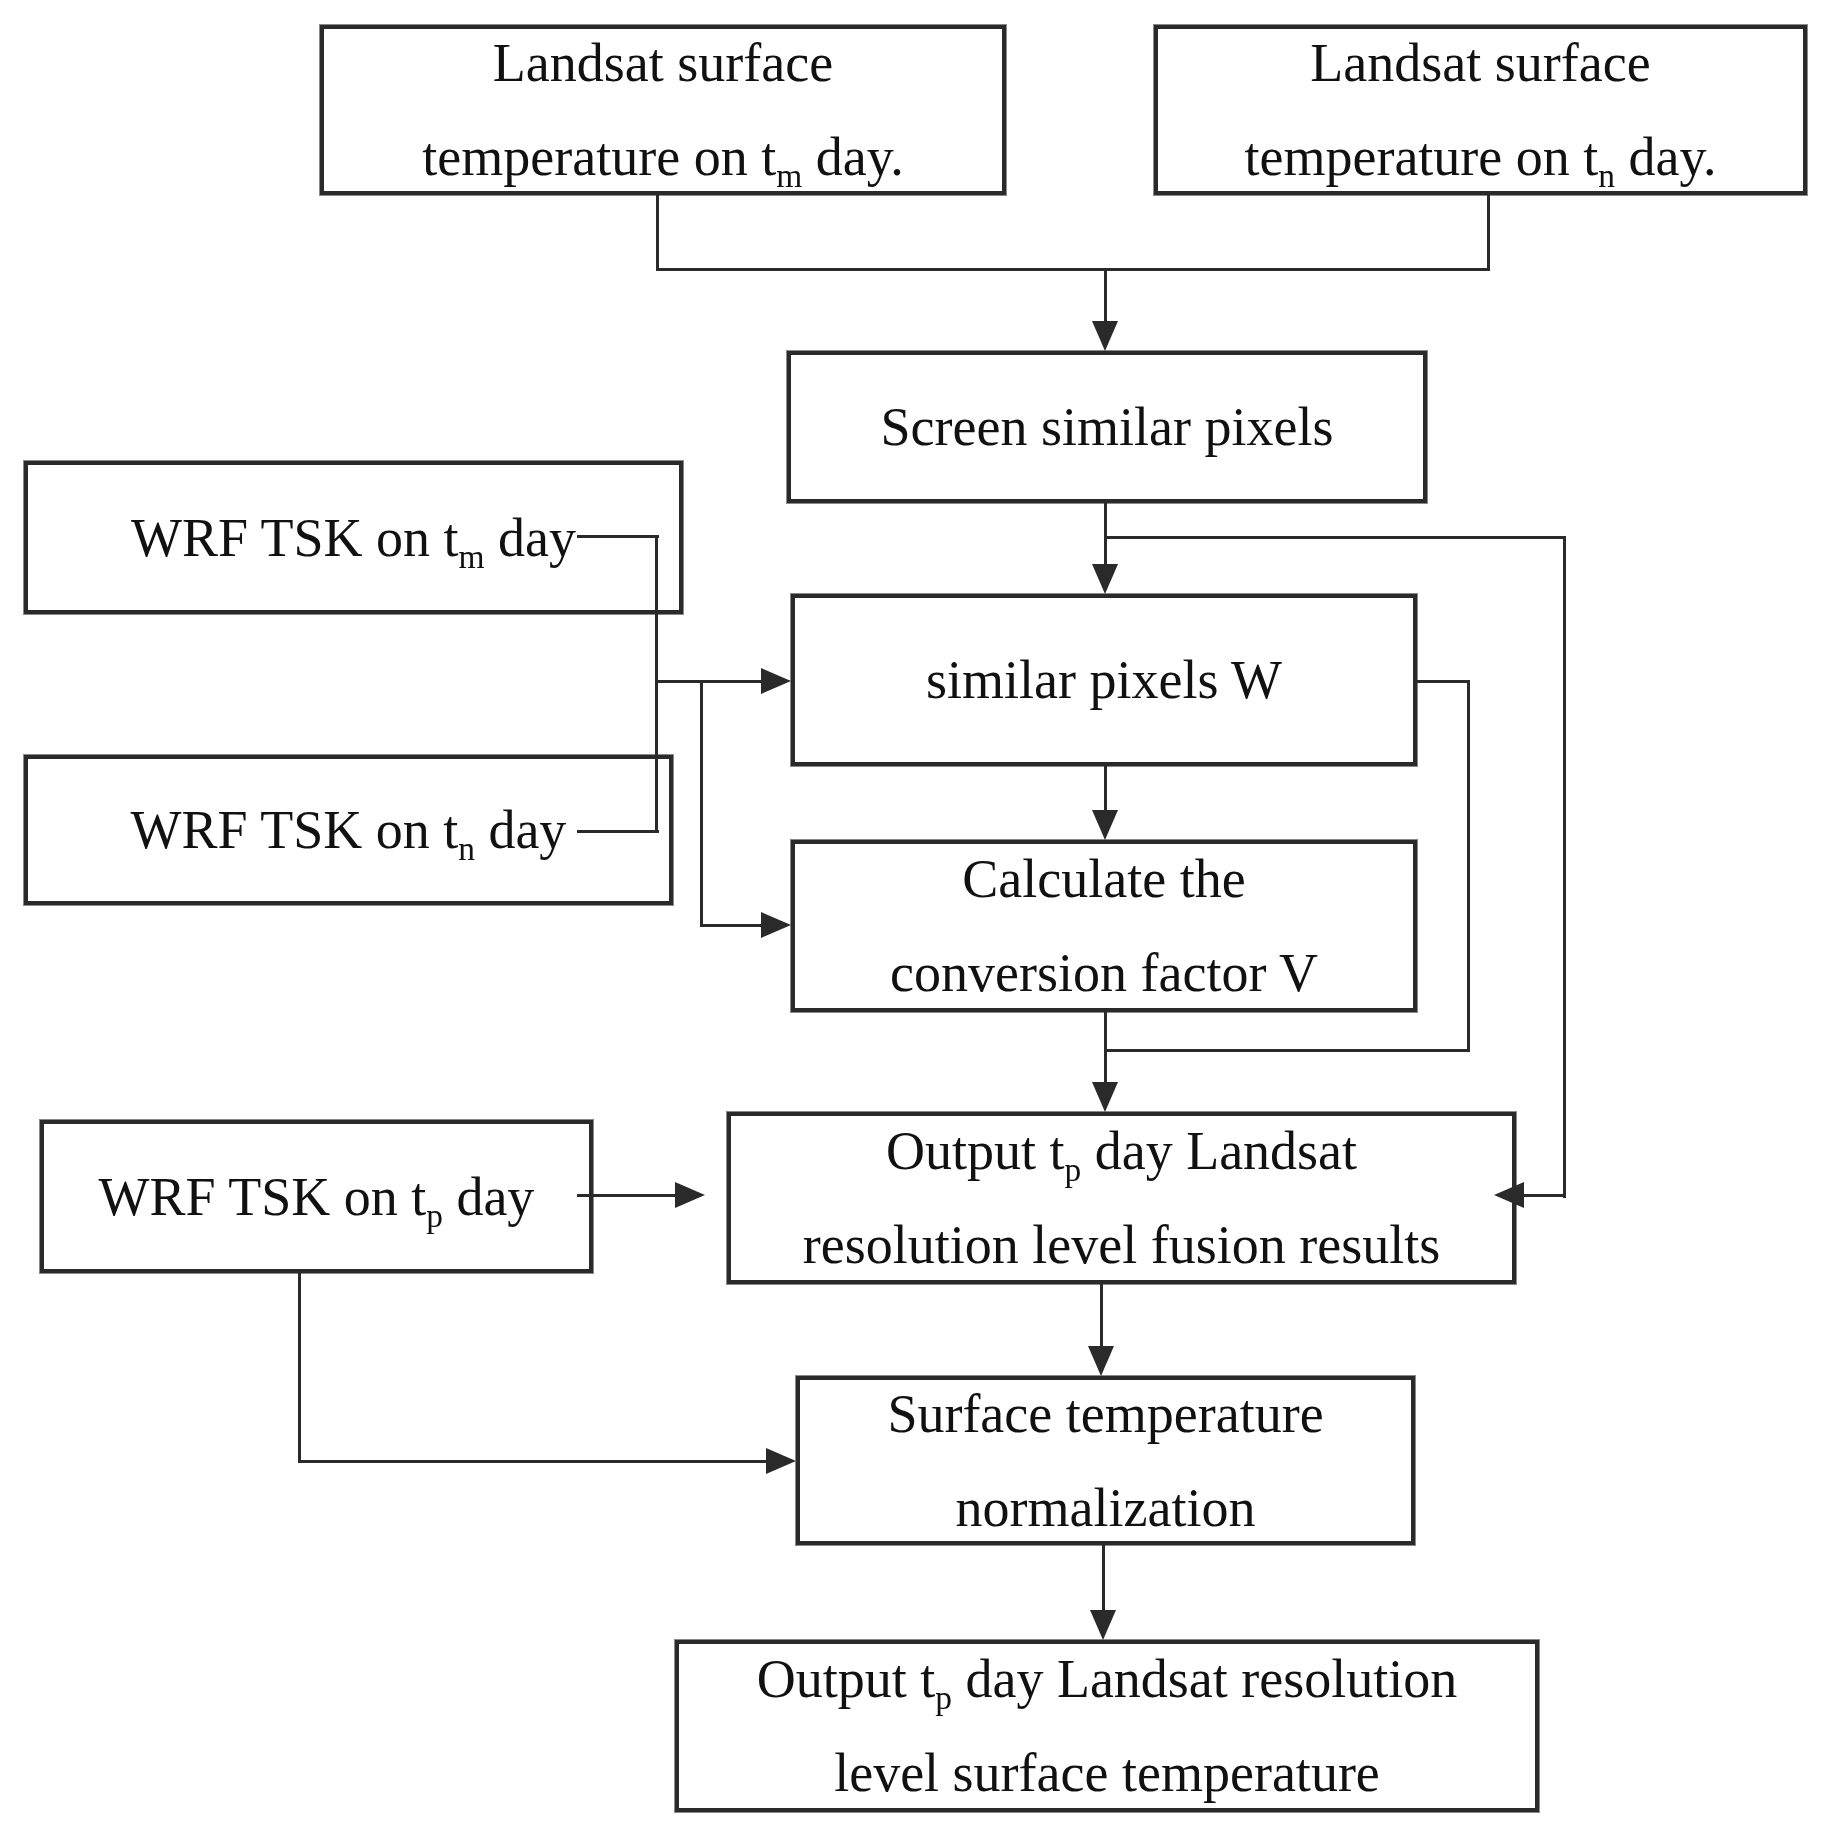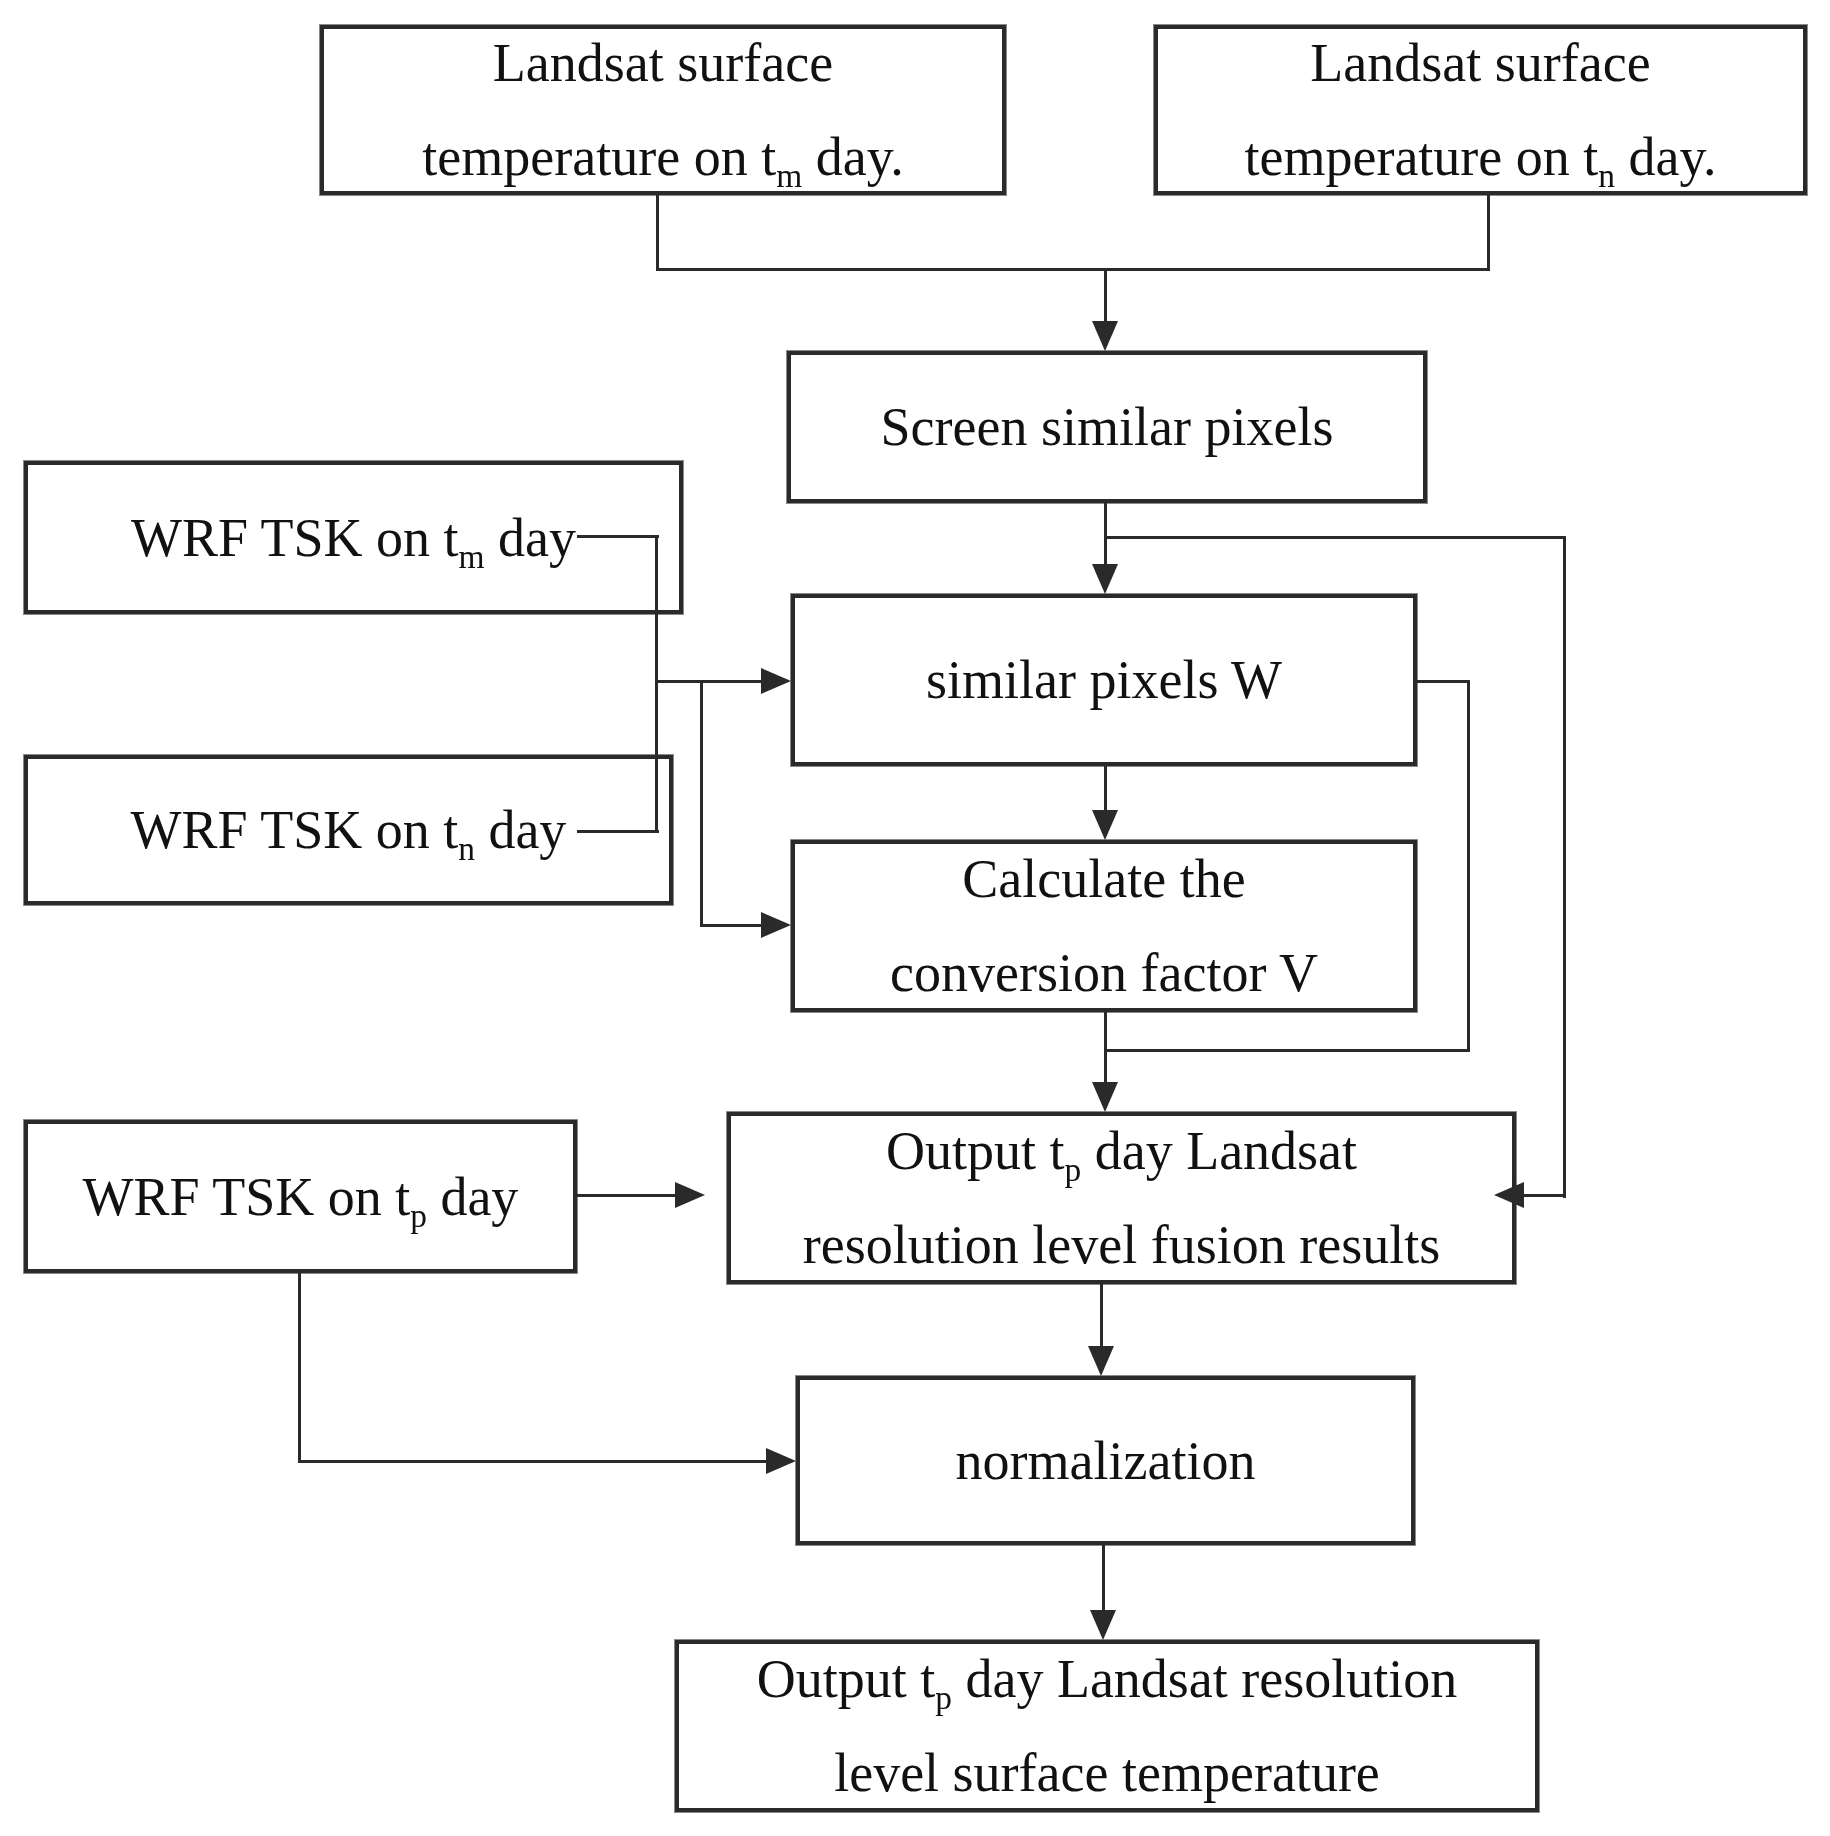--- a/index.html
+++ b/index.html
@@ -66,30 +66,31 @@
 
   <div class="box" style="left:791px; top:594px; width:626px; height:172px;">
     <span class="ln">similar pixels W</span>
   </div>
 
   <div class="box" style="left:791px; top:840px; width:626px; height:172px;">
     <span class="ln">Calculate the</span>
     <span class="ln">conversion factor V</span>
   </div>
 
-  <div class="box" style="left:24px; top:1120px; width:553px; height:153px;">
+  <div class="box" style="left:40px; top:1120px; width:553px; height:153px;">
     <span class="ln"><span>WRF TSK on t</span><sub>p</sub><span> day</span></span>
   </div>
 
   <div class="box" style="left:727px; top:1112px; width:789px; height:172px;">
     <span class="ln"><span>Output t</span><sub>p</sub><span> day Landsat</span></span>
     <span class="ln">resolution level fusion results</span>
   </div>
 
   <div class="box" style="left:796px; top:1376px; width:619px; height:169px;">
+    <span class="ln">Surface temperature</span>
     <span class="ln">normalization</span>
   </div>
 
   <div class="box" style="left:675px; top:1640px; width:864px; height:172px;">
     <span class="ln"><span>Output t</span><sub>p</sub><span> day Landsat resolution</span></span>
     <span class="ln">level surface temperature</span>
   </div>
 
   <div class="vline" style="left:656px; top:195px; height:76px;"></div>
   <div class="vline" style="left:1487px; top:195px; height:76px;"></div>

